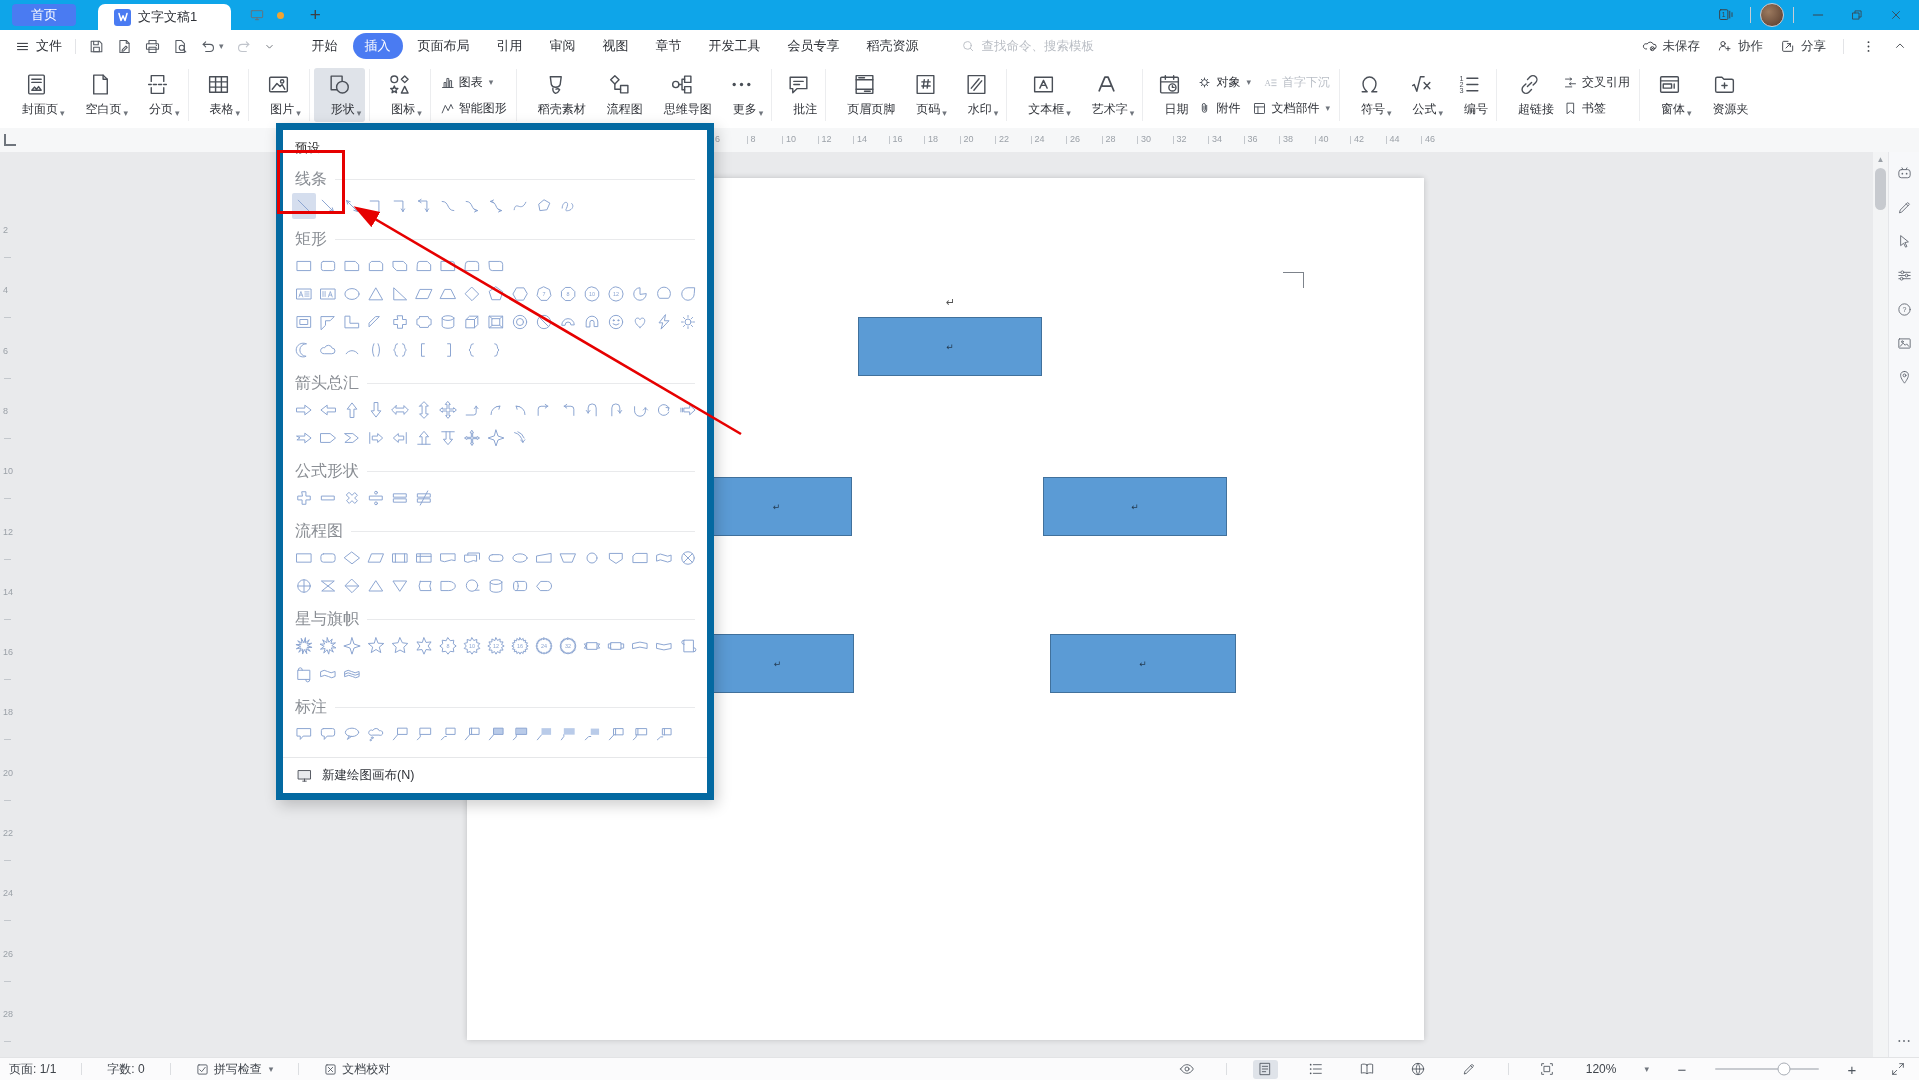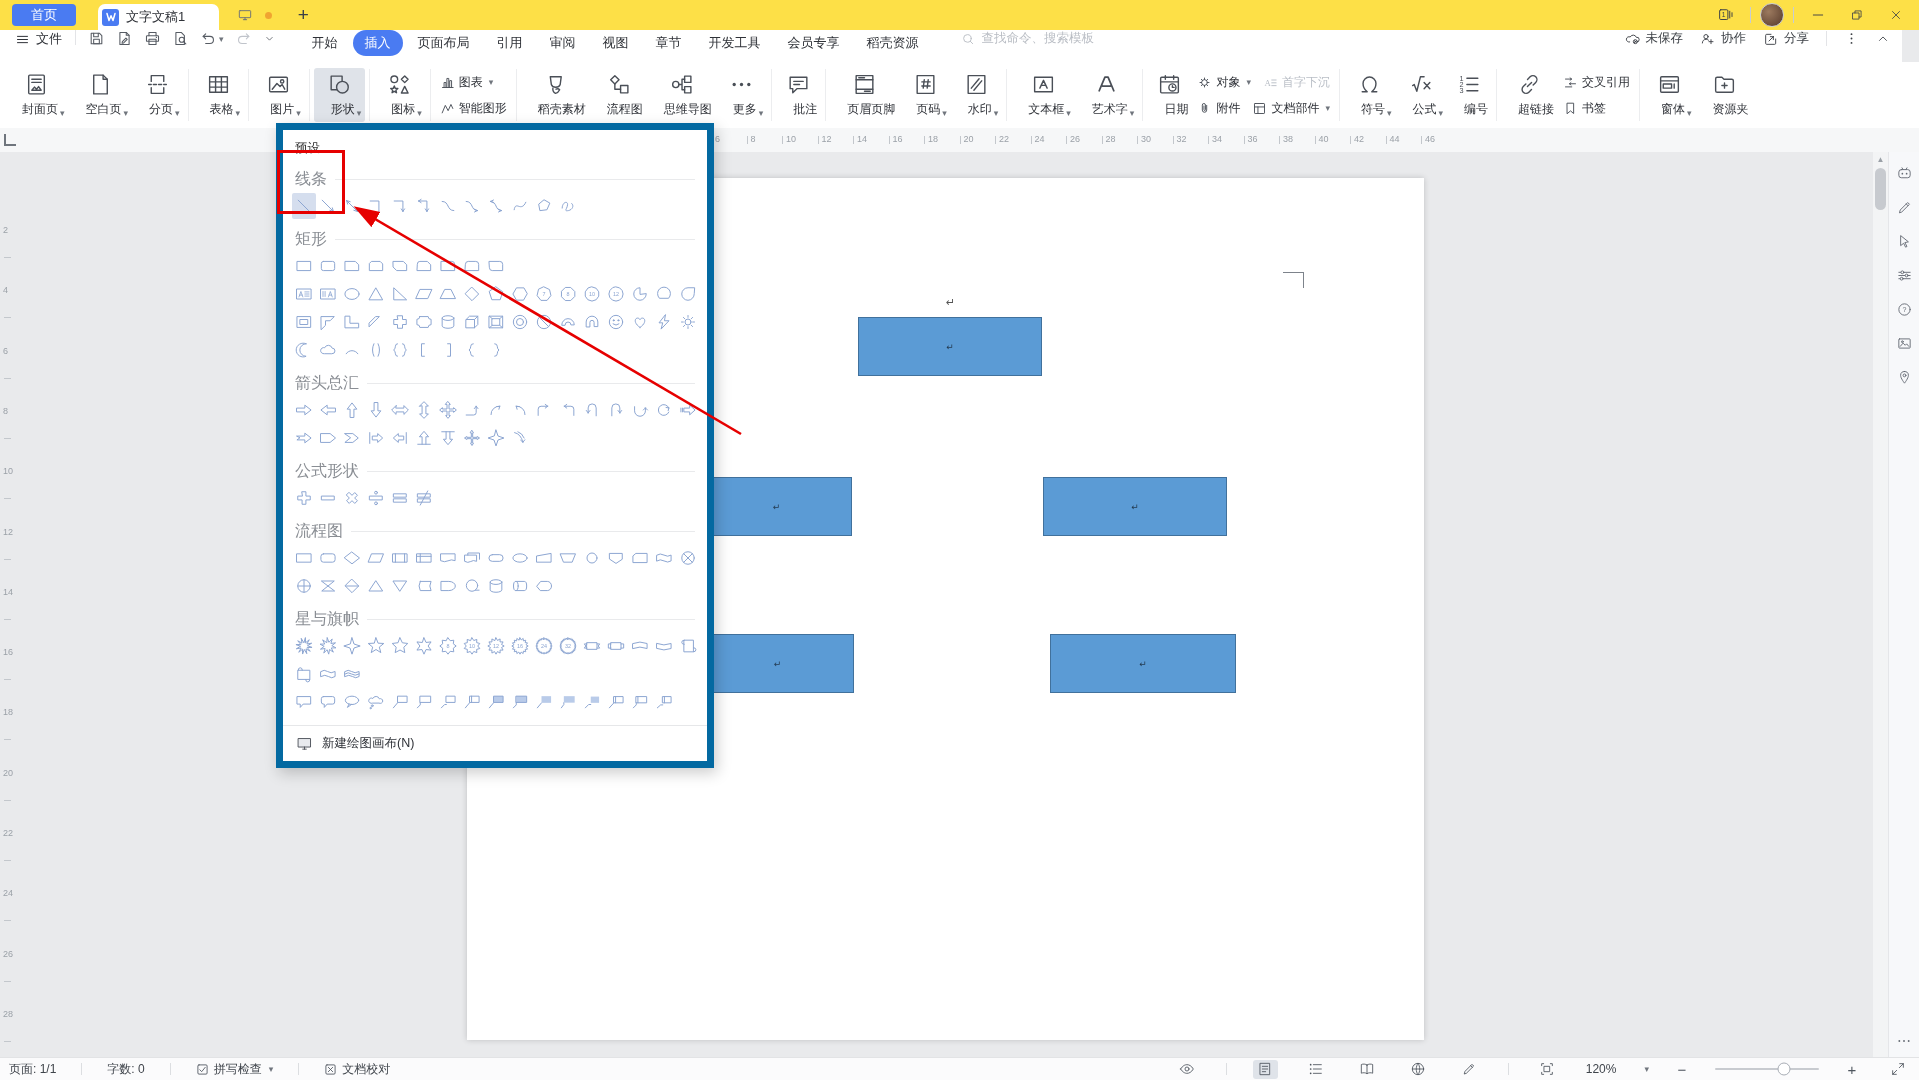--- a/index.html
+++ b/index.html
@@ -1,34 +1,34 @@
 <!DOCTYPE html>
 <html><head>
 <meta charset="utf-8">
 <style>
   html,body{margin:0;padding:0;background:#888;}
   #app{position:relative;width:1919px;height:1080px;overflow:hidden;background:#e9eaec;
        font-family:"Liberation Sans","DejaVu Sans",sans-serif;font-size:13px;color:#333;}
   svg{display:block}
   
-  #titlebar{position:absolute;top:0;left:0;right:0;height:30px;background:#fde047;display:flex;align-items:center;}
+  #titlebar{position:absolute;top:0;left:0;right:0;height:30px;background:#0ea5e9;display:flex;align-items:center;}
   .tab-home{margin-left:12px;height:22px;padding:0 19px;background:#4a7bf2;color:#fff;border-radius:4px;
             display:flex;align-items:center;font-size:13px;flex:none;}
   .tab-doc{align-self:flex-end;height:26px;background:#fff;border-radius:7px 7px 0 0;display:flex;align-items:center;
-           gap:7px;padding:0 34px 0 4px;margin-left:22px;font-size:13px;color:#2f3238;flex:none;}
+           gap:7px;padding:0 34px 0 16px;margin-left:22px;font-size:13px;color:#2f3238;flex:none;}
   .wicon{width:17px;height:17px;border-radius:3px;background:#4a7bf2;display:flex;align-items:center;justify-content:center;}
   .tabmeta{margin-left:18px;display:flex;align-items:center;color:#6b7077;}
   .odot{width:7px;height:7px;border-radius:50%;background:#f0a431;margin-left:12px;}
   .newtab{margin-left:18px;font-size:19px;color:#3c4046;width:26px;text-align:center;line-height:26px;}
   .tb-right{margin-left:auto;display:flex;align-items:center;gap:9px;padding-right:8px;}
   .winbtn{width:30px;height:26px;display:flex;align-items:center;justify-content:center;color:#3c4046;}
   .avatar{width:22px;height:22px;border-radius:50%;background:radial-gradient(circle at 35% 35%,#9c7a5f,#54382a);border:1px solid #c9cdd4;}
   .vsep{width:1px;height:16px;background:#c7ccd4;}
   
-  #menubar{position:absolute;top:30px;left:0;right:17px;height:32px;background:#fff;display:flex;align-items:flex-start;}
+  #menubar{position:absolute;top:30px;left:0;right:0;height:32px;background:#fff;display:flex;align-items:center;}
   .file-btn{display:flex;gap:6px;padding:0 13px 0 15px;align-items:center;color:#2f3238;}
   .mdiv{width:1px;height:15px;background:#e3e4e7;}
   .qat{display:flex;align-items:center;gap:11px;padding:0 12px;}
   .qat .q{display:flex;align-items:center;}
   .mtabs{display:flex;align-items:center;gap:3px;margin-left:12px;}
   .mtab{padding:4px 12px;border-radius:13px;color:#2f3238;white-space:nowrap;}
   .mtab.active{background:#4a7bf2;color:#fff;}
   .msearch{display:flex;align-items:center;gap:7px;color:#b9bdc4;margin-left:30px;font-size:12.5px;}
   .mright{margin-left:auto;display:flex;align-items:center;gap:17px;padding-right:12px;color:#3c4046;font-size:12.5px;}
   .mri{display:flex;align-items:center;gap:5px;}
@@ -1603,20 +1603,24 @@
             </div>
             <div class="pcell">
               <svg viewBox="0 0 24 24" width="20" height="20" fill="none" stroke="#8da6d2" stroke-width="1.2" stroke-linecap="round" stroke-linejoin="round">
                 <path d="M3.5 9 Q7.5 6 11.5 9 Q15.5 12 20.5 9 V15 Q16.5 18 12.5 15 Q8.5 12 3.5 15Z"></path>
                 <path d="M3.5 12 Q7.5 9 11.5 12 Q15.5 15 20.5 12"></path>
               </svg>
             </div>
           </div>
         </div>
         <div class="psec">
+          <div class="plabel">
+            <span>标注</span>
+            <i></i>
+          </div>
           <div class="prow">
             <div class="pcell">
               <svg viewBox="0 0 24 24" width="20" height="20" fill="none" stroke="#8da6d2" stroke-width="1.2" stroke-linecap="round" stroke-linejoin="round">
                 <path d="M4 5.5 H20 V14.5 H11 L7.5 18.5 V14.5 H4Z"></path>
               </svg>
             </div>
             <div class="pcell">
               <svg viewBox="0 0 24 24" width="20" height="20" fill="none" stroke="#8da6d2" stroke-width="1.2" stroke-linecap="round" stroke-linejoin="round">
                 <path d="M6.5 5.5 H17.5 Q20 5.5 20 8 V12 Q20 14.5 17.5 14.5 H11 L7.5 18.5 V14.5 H6.5 Q4 14.5 4 12 V8 Q4 5.5 6.5 5.5Z"></path>
               </svg>

